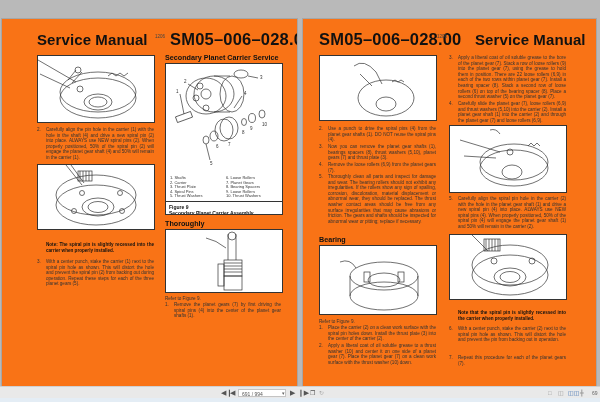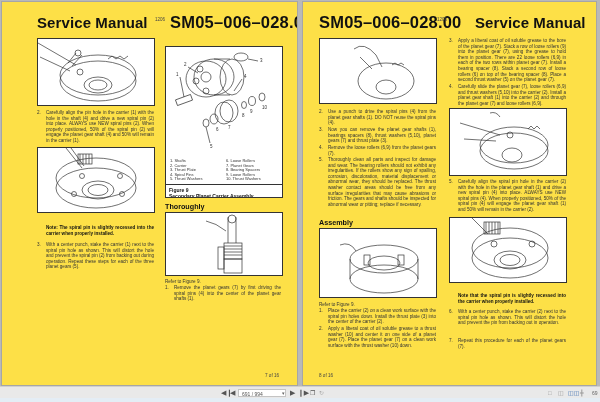--- a/index.html
+++ b/index.html
@@ -2,21 +2,21 @@
 <html><head>
 <meta charset="utf-8">
 <style>
   html, body { margin:0; padding:0; }
   body {
     width:600px; height:402px; overflow:hidden; position:relative;
     background:#b9b9b9;
     font-family:"Liberation Sans", sans-serif; color:#222;
   }
   .page {
-    position:absolute; top:2px; height:383px; background:#fde047;
+    position:absolute; top:19px; height:383px; background:#f97316;
     box-shadow:0 0 0 1px #a6a6a6;
     overflow:hidden;
   }
   #page-left { left:2px; width:295px; }
   #page-right { left:303px; width:293px; }
 
   .hdr-title { position:absolute; top:12px; font-weight:bold; font-size:15px; letter-spacing:0.1px; color:#111; white-space:nowrap; }
   .hdr-code { position:absolute; top:11px; font-weight:bold; font-size:16.5px; color:#111; white-space:nowrap; letter-spacing:0.2px; }
   .hdr-date { position:absolute; top:15px; font-size:4.5px; color:#444; }
 
@@ -93,20 +93,21 @@
     </svg>
   </div>
 
   <div class="txt bold" style="left:44px;top:223px;width:108px;">Note: The spiral pin is slightly recessed into the carrier when properly installed.</div>
 
   <div class="txt" style="left:44px;top:240px;width:108px;">
     <span class="num">3.</span>
     <span>With a center punch, stake the carrier (1) next to the spiral pin hole as shown. This will distort the hole and prevent the spiral pin (2) from backing out during operation. Repeat these steps for each of the three planet gears (5).</span>
   </div>
 
+  <div class="sec-h" style="left:163px;top:34px;">Secondary Planet Carrier Service</div>
 
   <div class="fig" style="left:163px;top:44px;width:116px;height:150px;">
     <svg width="116" height="110" viewBox="0 0 116 110">
       <g fill="none" stroke="#333" stroke-width="0.7">
         <ellipse cx="40" cy="32" rx="20" ry="18"></ellipse>
         <ellipse cx="48" cy="30" rx="20" ry="18"></ellipse>
         <path d="M48 12 h16 M48 48 h16"></path>
         <ellipse cx="66" cy="30" rx="12" ry="18"></ellipse>
         <circle cx="34" cy="22" r="3"></circle>
           <circle cx="30" cy="34" r="3"></circle>
@@ -207,21 +208,21 @@
   </div>
   <div class="txt" style="left:25px;top:143px;width:108px;">
     <span class="num">4.</span>
     <span>Remove the loose rollers (6,9) from the planet gears (7).</span>
   </div>
   <div class="txt" style="left:25px;top:155px;width:108px;">
     <span class="num">5.</span>
     <span>Thoroughly clean all parts and inspect for damage and wear. The bearing rollers should not exhibit any irregularities. If the rollers show any sign of spalling, corrosion, discoloration, material displacement or abnormal wear, they should be replaced. The thrust washer contact areas should be free from any surface irregularities that may cause abrasions or friction. The gears and shafts should be inspected for abnormal wear or pitting; replace if necessary.</span>
   </div>
 
-  <div class="sec-h" style="left:16px;top:216px;">Assembly</div>
+  <div class="sec-h" style="left:16px;top:216px;">Bearing</div>
 
   <div class="fig" style="left:16px;top:226px;width:116px;height:68px;">
     <svg width="116" height="68" viewBox="0 0 116 68">
       <g fill="none" stroke="#333" stroke-width="0.7">
         <ellipse cx="64" cy="30" rx="34" ry="14"></ellipse>
         <path d="M30 30 v20 M98 30 v20"></path>
         <ellipse cx="64" cy="50" rx="34" ry="14"></ellipse>
         <ellipse cx="64" cy="34" rx="16" ry="7"></ellipse>
         <rect x="44" y="26" width="6" height="10"></rect>
           <rect x="78" y="26" width="6" height="10"></rect>

